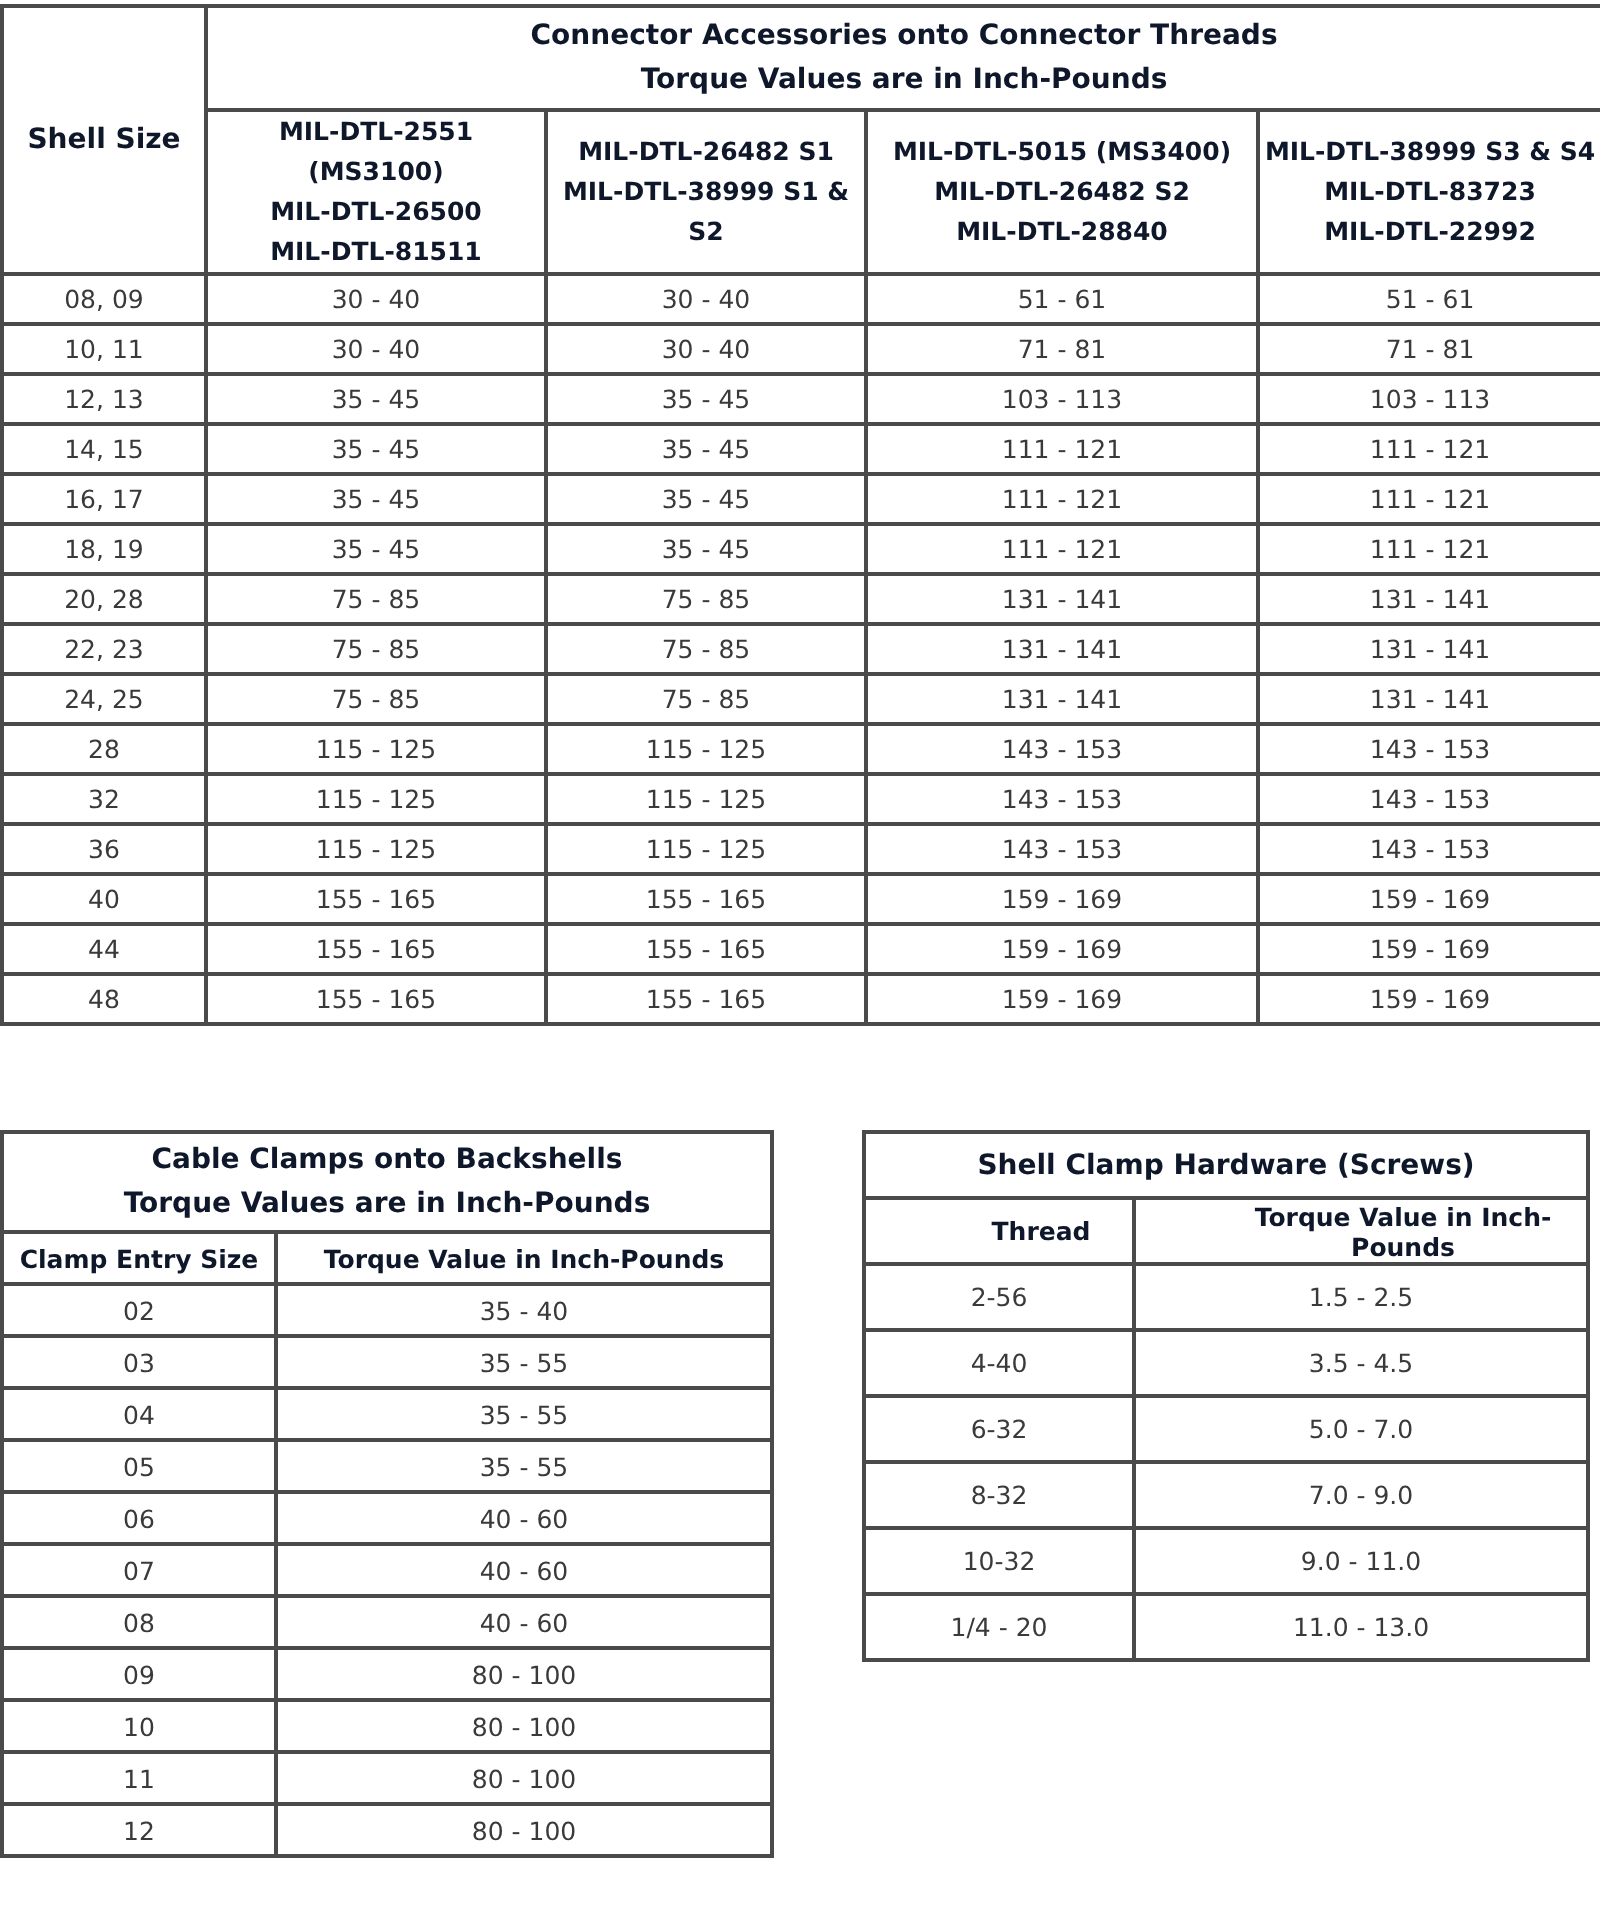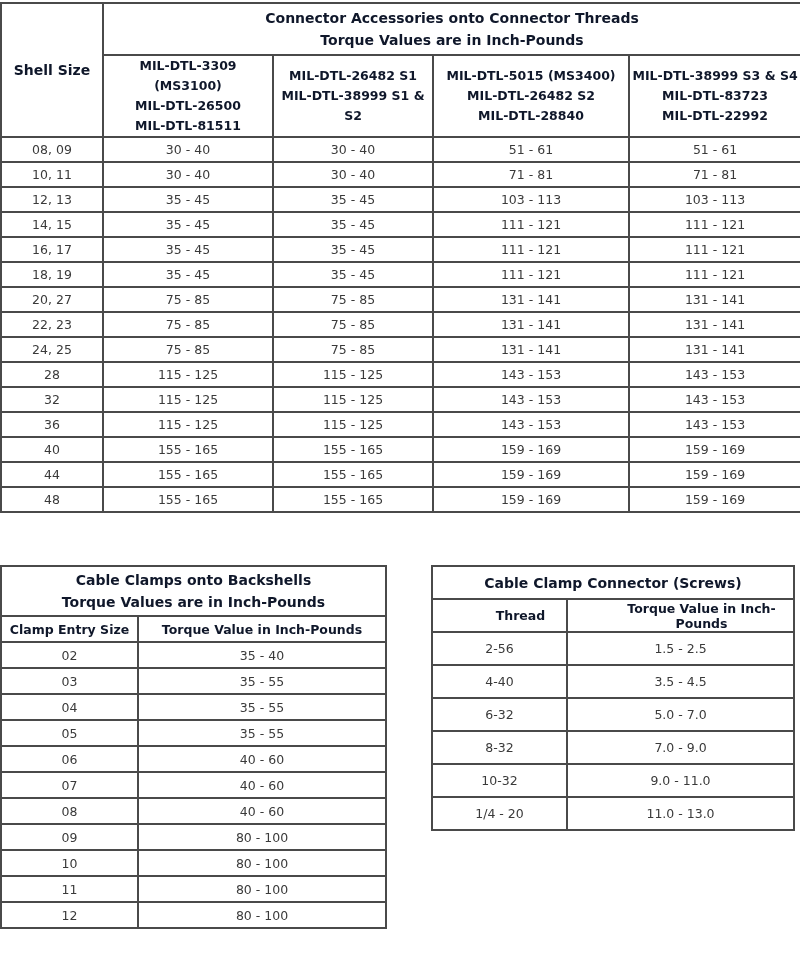--- a/index.html
+++ b/index.html
@@ -111,21 +111,21 @@
   <thead>
     <tr>
       <th class="shell-header" rowspan="2">Shell Size</th>
       <th class="title-cell" colspan="4">
         <span class="line">Connector Accessories onto Connector Threads</span>
         <span class="line">Torque Values are in Inch-Pounds</span>
       </th>
     </tr>
     <tr>
       <th class="spec-header">
-        <span class="line">MIL-DTL-3309 (MS3100)</span>
+        <span class="line">MIL-DTL-2551 (MS3100)</span>
         <span class="line">MIL-DTL-26500</span>
         <span class="line">MIL-DTL-81511</span>
       </th>
       <th class="spec-header">
         <span class="line">MIL-DTL-26482 S1</span>
         <span class="line">MIL-DTL-38999 S1 &amp; S2</span>
       </th>
       <th class="spec-header">
         <span class="line">MIL-DTL-5015 (MS3400)</span>
         <span class="line">MIL-DTL-26482 S2</span>
@@ -175,21 +175,21 @@
         <td>111 - 121</td>
       </tr>
       <tr>
         <td>18, 19</td>
         <td>35 - 45</td>
         <td>35 - 45</td>
         <td>111 - 121</td>
         <td>111 - 121</td>
       </tr>
       <tr>
-        <td>20, 27</td>
+        <td>20, 28</td>
         <td>75 - 85</td>
         <td>75 - 85</td>
         <td>131 - 141</td>
         <td>131 - 141</td>
       </tr>
       <tr>
         <td>22, 23</td>
         <td>75 - 85</td>
         <td>75 - 85</td>
         <td>131 - 141</td>
@@ -312,21 +312,21 @@
     </tbody>
 </table>
 
 <table id="hardware-table">
   <colgroup>
     <col style="width:135px">
     <col style="width:227px">
   </colgroup>
   <thead>
     <tr>
-      <th class="title-cell" colspan="2">Cable Clamp Connector (Screws)</th>
+      <th class="title-cell" colspan="2">Shell Clamp Hardware (Screws)</th>
     </tr>
     <tr>
       <th class="col-header">Thread</th>
       <th class="col-header">Torque Value in Inch-Pounds</th>
     </tr>
   </thead>
   <tbody id="hardware-body">
       <tr>
         <td>2-56</td>
         <td>1.5 - 2.5</td>

